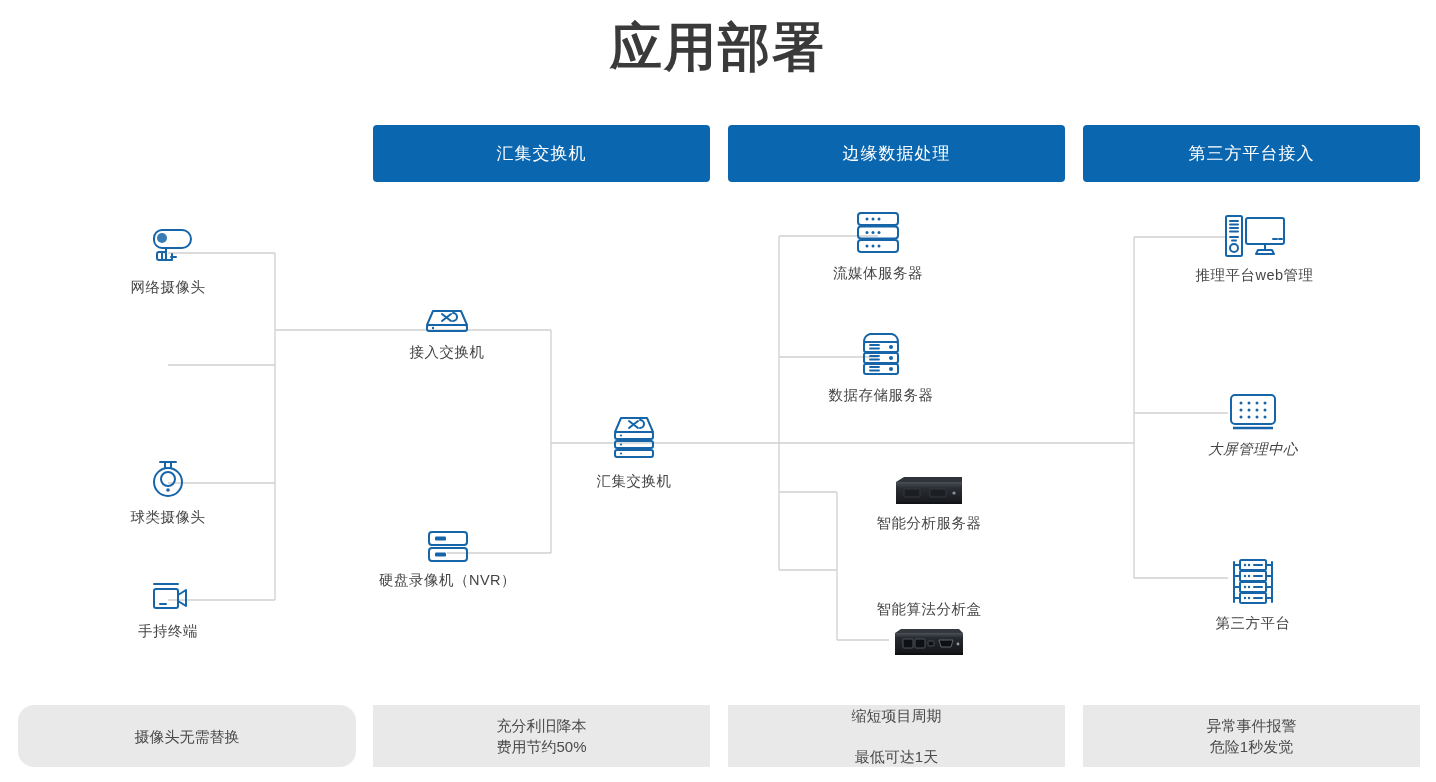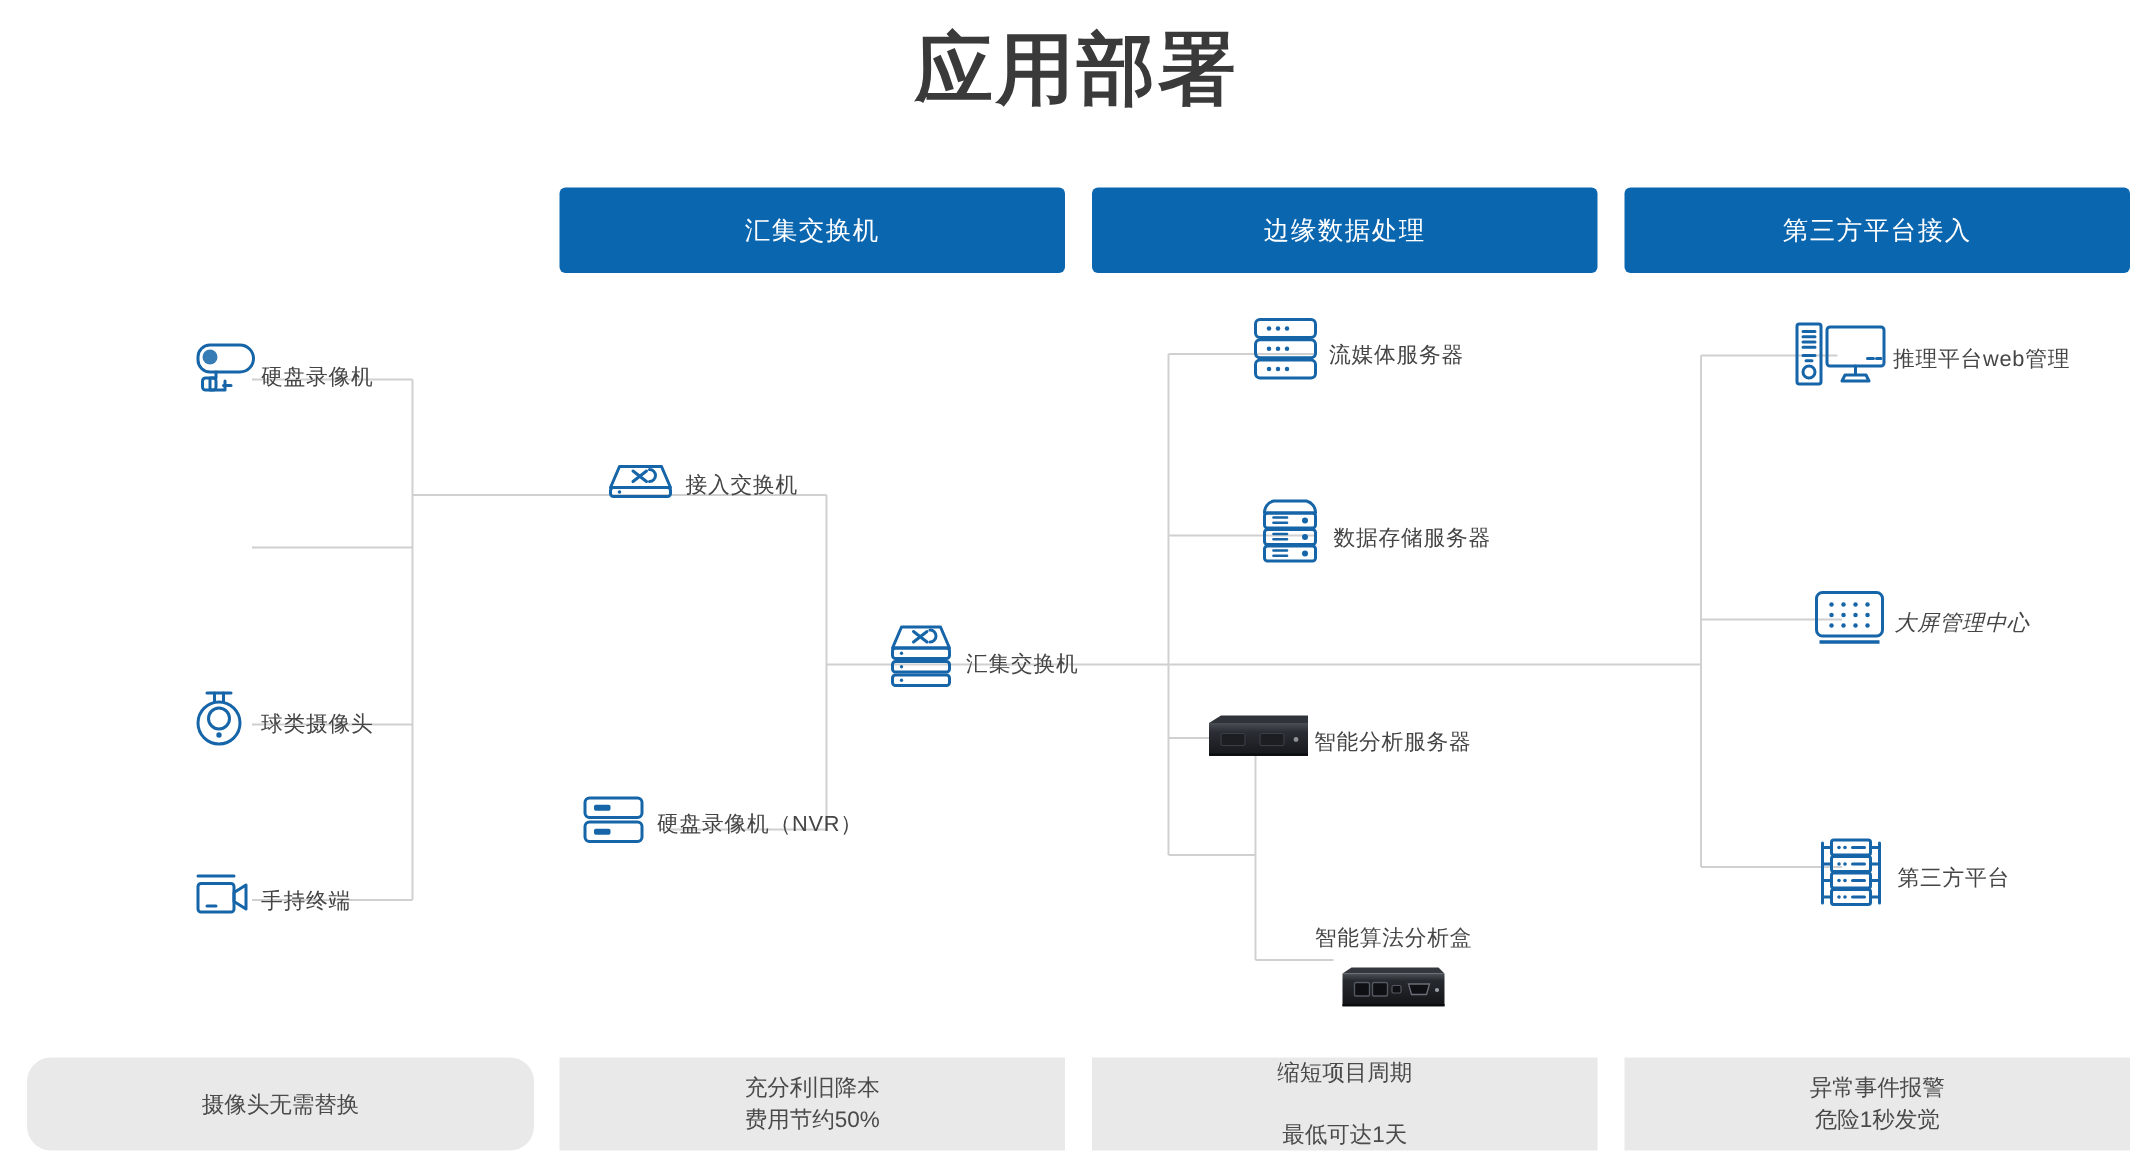--- a/index.html
+++ b/index.html
@@ -27,27 +27,27 @@
 
   
   .col-footer{
     position:absolute;height:62px;background:#e9e9e9;color:#4a4a4a;
     display:flex;flex-direction:column;align-items:center;justify-content:center;
     font-size:15px;line-height:21px;
   }
   .col-footer span{display:block;}
 
   
-  .node{position:absolute;display:flex;flex-direction:row;align-items:center;}
+  .node{position:absolute;display:flex;flex-direction:column;align-items:center;}
   .node .icon{display:block;line-height:0;}
   .node .caption{
     font-size:14.5px;color:#454545;white-space:nowrap;margin-top:6px;letter-spacing:.5px;
   }
   .node.caption-top{flex-direction:column-reverse;}
-  .node.caption-top .caption{margin-top:16px;margin-bottom:8px;}
+  .node.caption-top .caption{margin-top:0;margin-bottom:8px;}
 
   
   .photo{border-radius:2px;}
 
   
   #wires{position:absolute;left:0;top:0;width:1436px;height:782px;pointer-events:none;}
   #wires path,#wires line{fill:none;stroke:#d0d0d0;stroke-width:1.3;}
 </style>
 </head>
 <body>
@@ -105,21 +105,21 @@
       <svg width="56" height="48" viewBox="0 0 56 48">
         <g fill="none" stroke="#1565a8" stroke-width="2" stroke-linejoin="round" stroke-linecap="round">
           <path d="M14 14 a8 8 0 0 1 8-8 h20 a9 9 0 0 1 0 18 H22 a8 8 0 0 1 -8-8 z"></path>
           <path d="M22 9 a5 5 0 0 0 0 10 a5 5 0 0 0 0 -10 z" fill="#1565a8" stroke="none" opacity=".85"></path>
           <path d="M26 24 v4 h-4 v8 h10 v-6"></path>
           <rect x="17" y="28" width="9" height="8" rx="2"></rect>
           <path d="M31 33 h5"></path>
         </g>
       </svg>
     </span>
-    <span class="caption">硬盘录像机</span>
+    <span class="caption">网络摄像头</span>
   </div>
 
 
   <div class="node" style="left:118px;top:578px;width:100px;">
     <span class="icon">
       <svg width="56" height="38" viewBox="0 0 56 38">
         <g fill="none" stroke="#1565a8" stroke-width="2" stroke-linejoin="round" stroke-linecap="round">
           <path d="M14 6 h24"></path>
           <rect x="14" y="11" width="24" height="19" rx="2"></rect>
           <path d="M38 17 l8 -5 v16 l-8 -5 z"></path>

